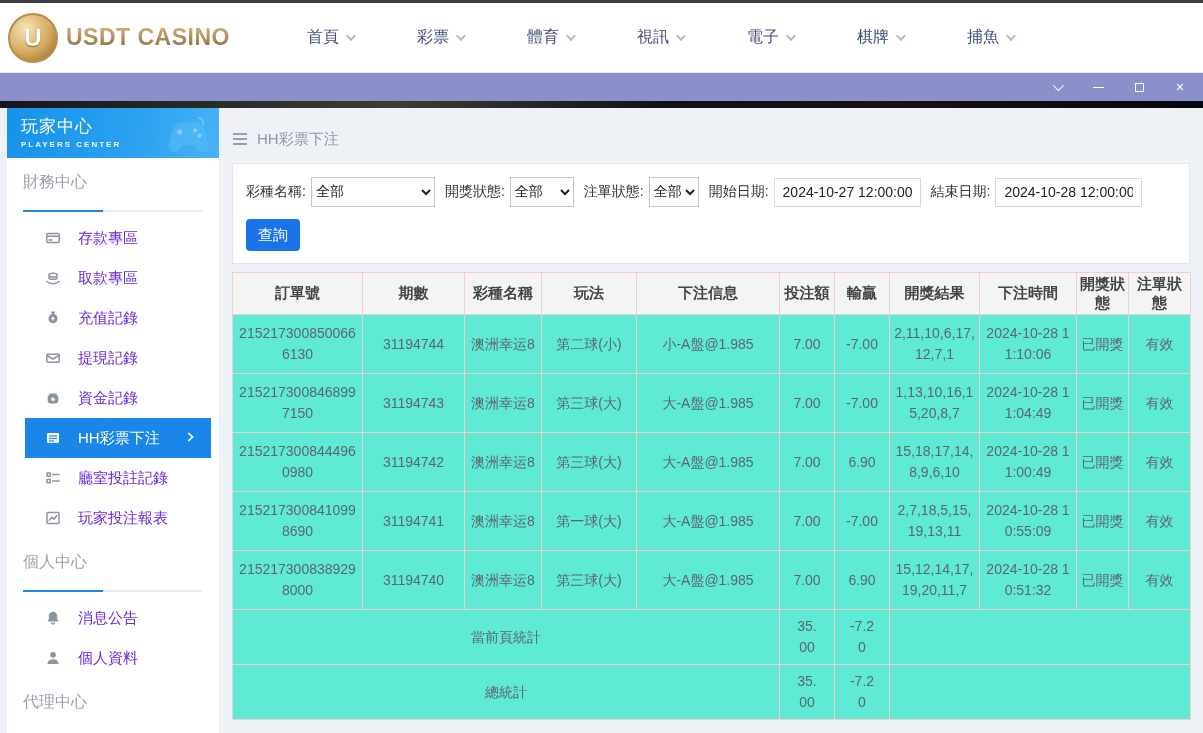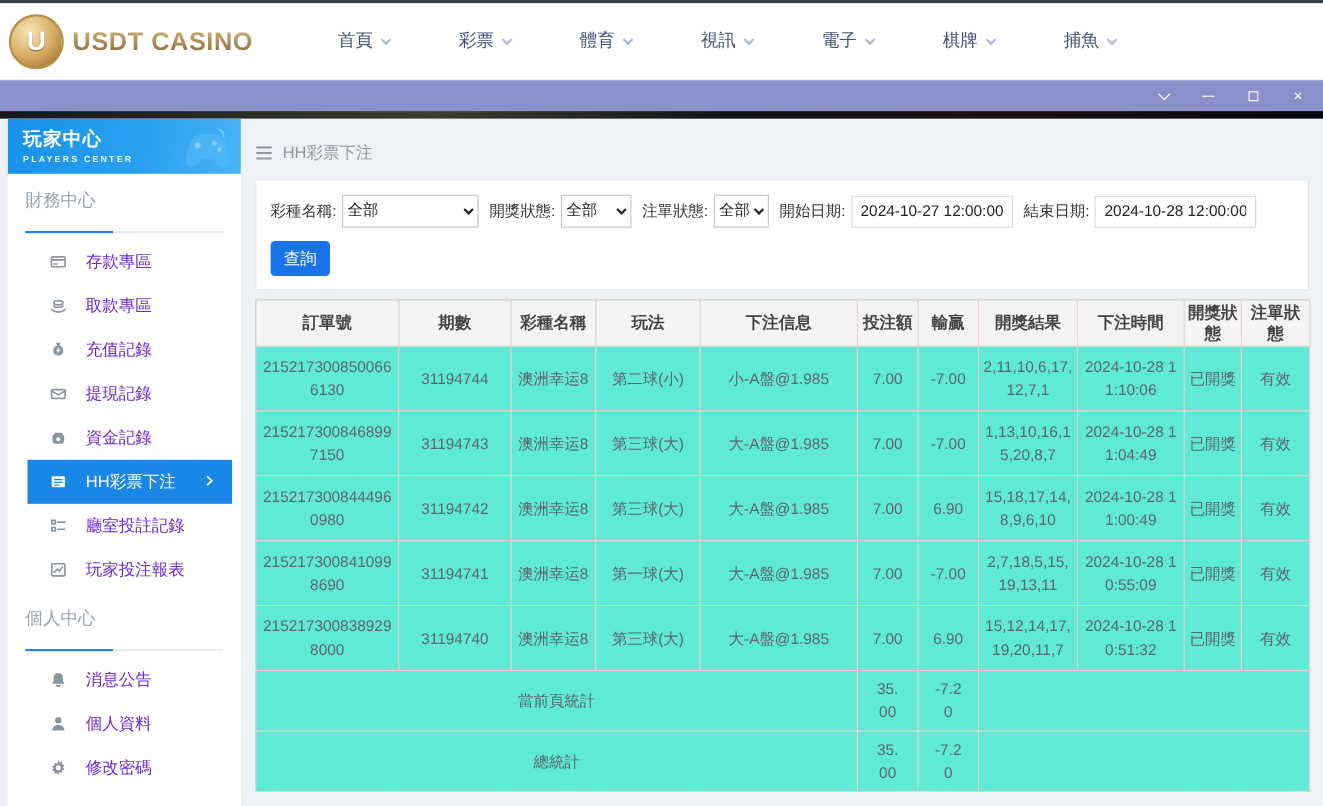--- a/index.html
+++ b/index.html
@@ -39,21 +39,21 @@
   .dark-strip { height:7px;
     background:linear-gradient(90deg,#14161d 0%,#2e3128 22%,#3c3e30 33%,#101218 55%,#1c0f12 75%,#05070f 100%); }
 
   
   .workspace { flex:1; display:flex; background:#eef1f6; overflow:hidden; padding-left:7px; }
 
   
   .sidebar { width:212px; background:#fff; flex-shrink:0; overflow:hidden; }
   .side-header { height:50px; position:relative; overflow:hidden; padding:7px 0 0 14px;
     background:linear-gradient(100deg,#1792e9 0%,#2ba1f0 60%,#49b2f6 100%); }
-  .side-header .t { color:#fff; font-size:17px; font-weight:700; letter-spacing:1px; }
+  .side-header .t { color:#fff; font-size:17px; font-weight:400; letter-spacing:1px; }
   .side-header .s { color:#e8f6ff; font-size:8px; letter-spacing:2px; font-weight:700; margin-top:2px; }
   .side-header svg.pad { position:absolute; right:6px; top:4px; opacity:.55; }
   .side-sec { margin:14px 16px 6px 16px; }
   .side-sec .cap { font-size:16px; color:#99a3ad; padding-bottom:17px; }
   .side-sec .rule { height:2px; background:linear-gradient(to right,#1a86e8 0,#1a86e8 80px,#e7eaee 80px,#e7eaee 100%); }
   .side-item { height:40px; display:flex; align-items:center; gap:17px; padding-left:38px; margin:0 8px 0 0;
     font-size:15px; color:#6d28d9; cursor:pointer; }
   .side-item svg { flex-shrink:0; }
   .side-item.active { background:#1a86e8; color:#fff; margin-left:18px; padding-left:20px; position:relative; }
   .side-item.active .arrow { position:absolute; right:14px; top:12px; }
@@ -245,26 +245,20 @@
             <path class="icon-stroke" d="M6.6 13a1.5 1.5 0 0 0 2.8 0"></path>
           </svg>
         <span>消息公告</span>
       </div>
       <div class="side-item">
         <svg width="16" height="16" viewBox="0 0 16 16">
             <circle class="icon-fill" cx="8" cy="4.8" r="2.9"></circle>
             <path class="icon-fill" d="M2.3 14c.5-3.4 2.8-4.8 5.7-4.8s5.2 1.4 5.7 4.8z"></path>
           </svg>
         <span>個人資料</span>
-      </div>
-      <div class="side-item">
-        <svg width="16" height="16" viewBox="0 0 16 16">
-            <path class="icon-fill" fill-rule="evenodd" d="M8 1.2l1.1 1.9 2.2-.5.3 2.2 2 .9-1.3 1.8 1.3 1.8-2 .9-.3 2.2-2.2-.5L8 14.8l-1.1-1.9-2.2.5-.3-2.2-2-.9 1.3-1.8L2.4 6.7l2-.9.3-2.2 2.2.5zM8 5.7a2.3 2.3 0 1 0 0 4.6 2.3 2.3 0 0 0 0-4.6z"></path>
-          </svg>
-        <span>修改密碼</span>
       </div>
 
       <div class="side-sec norule">
         <div class="cap">代理中心</div>
 
       </div>
     </div>
 
     <div class="main">
 

